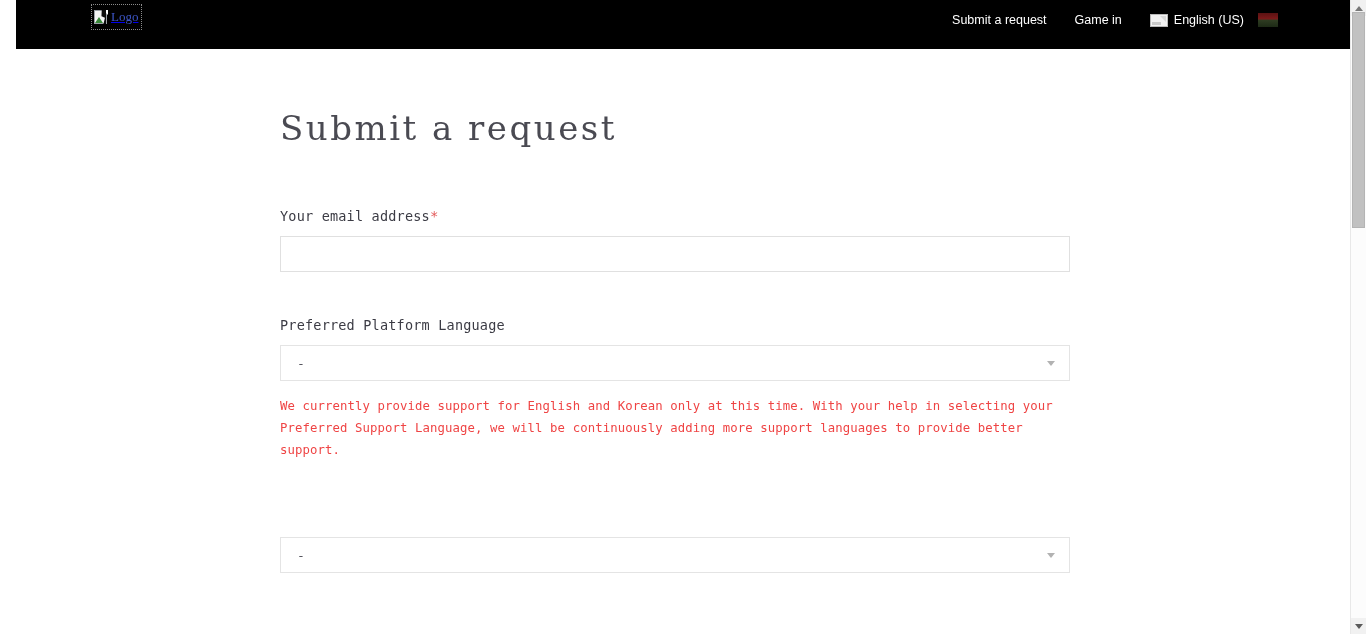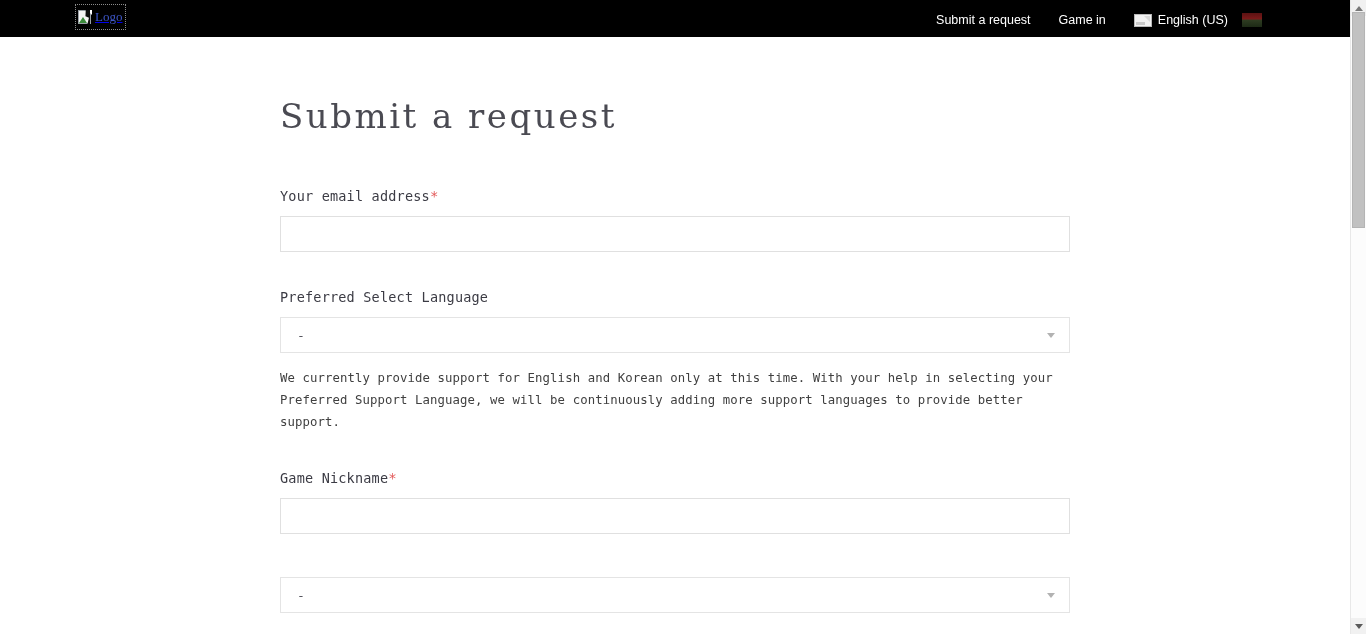--- a/index.html
+++ b/index.html
@@ -72,23 +72,24 @@
     height: 216px;
     background: #c1c1c1;
     border: 1px solid #b4b4b4;
     box-sizing: border-box;
   }
 
   
   .site-header {
     position: relative;
     width: 1350px;
-    height: 37px;
+    height: 49px;
     background: #000000;
     box-sizing: border-box;
+    margin-left: 16px;
   }
   .header-inner {
     position: relative;
     width: 100%;
     height: 40px;
   }
   .logo-box {
     position: absolute;
     left: 75px;
     top: 4px;
@@ -224,21 +225,21 @@
     font-family: "DejaVu Serif", serif;
     font-size: 34px;
     font-weight: 400;
     color: #4a4a52;
     letter-spacing: 2.5px;
     margin: 0;
     padding-top: 56px;
     line-height: 46px;
   }
   .field {
-    margin-top: 4px;
+    margin-top: 12px;
   }
   .field-label {
     font-family: "DejaVu Sans Mono", monospace;
     font-size: 13.5px;
     color: #3b3b44;
     letter-spacing: 0.2px;
     display: block;
     line-height: 18px;
   }
   .req {
@@ -284,21 +285,21 @@
     top: 50%;
     margin-top: -2px;
     width: 0; height: 0;
     border-left: 4px solid transparent;
     border-right: 4px solid transparent;
     border-top: 5px solid #b2b2b2;
   }
   .help-text {
     font-family: "DejaVu Sans Mono", monospace;
     font-size: 12.3px;
-    color: #404040;
+    color: #ef4444;
     line-height: 22px;
     margin-top: 14px;
     width: 790px;
     letter-spacing: 0.1px;
   }
   .gap-1 { height: 44px; }
   .gap-2 { height: 32px; }
 </style>
 </head>
 <body>
@@ -345,37 +346,31 @@
           <label class="field-label">
             <span>Your email address</span><span class="req">*</span>
           </label>
           <input class="text-input" type="text" placeholder="" style="">
         </div>
 
         <div class="gap-2"></div>
 
         <div class="field">
           <label class="field-label">
-            <span>Preferred Select Language</span><span class="req"></span>
+            <span>Preferred Platform Language</span><span class="req"></span>
           </label>
           <div class="select-box">
             <span class="select-value">-</span>
             <span class="select-caret"></span>
           </div>
           <div class="help-text">We currently provide support for English and Korean only at this time. With your help in selecting your Preferred Support Language, we will be continuously adding more support languages to provide better support.</div>
         </div>
 
         <div class="gap-2"></div>
 
-        <div class="field">
-          <label class="field-label">
-            <span>Game Nickname</span><span class="req">*</span>
-          </label>
-          <input class="text-input" type="text" placeholder="" style="">
-        </div>
 
         <div class="gap-2"></div>
 
         <div class="field">
           <div class="select-box">
             <span class="select-value">-</span>
             <span class="select-caret"></span>
           </div>
         </div>
 

